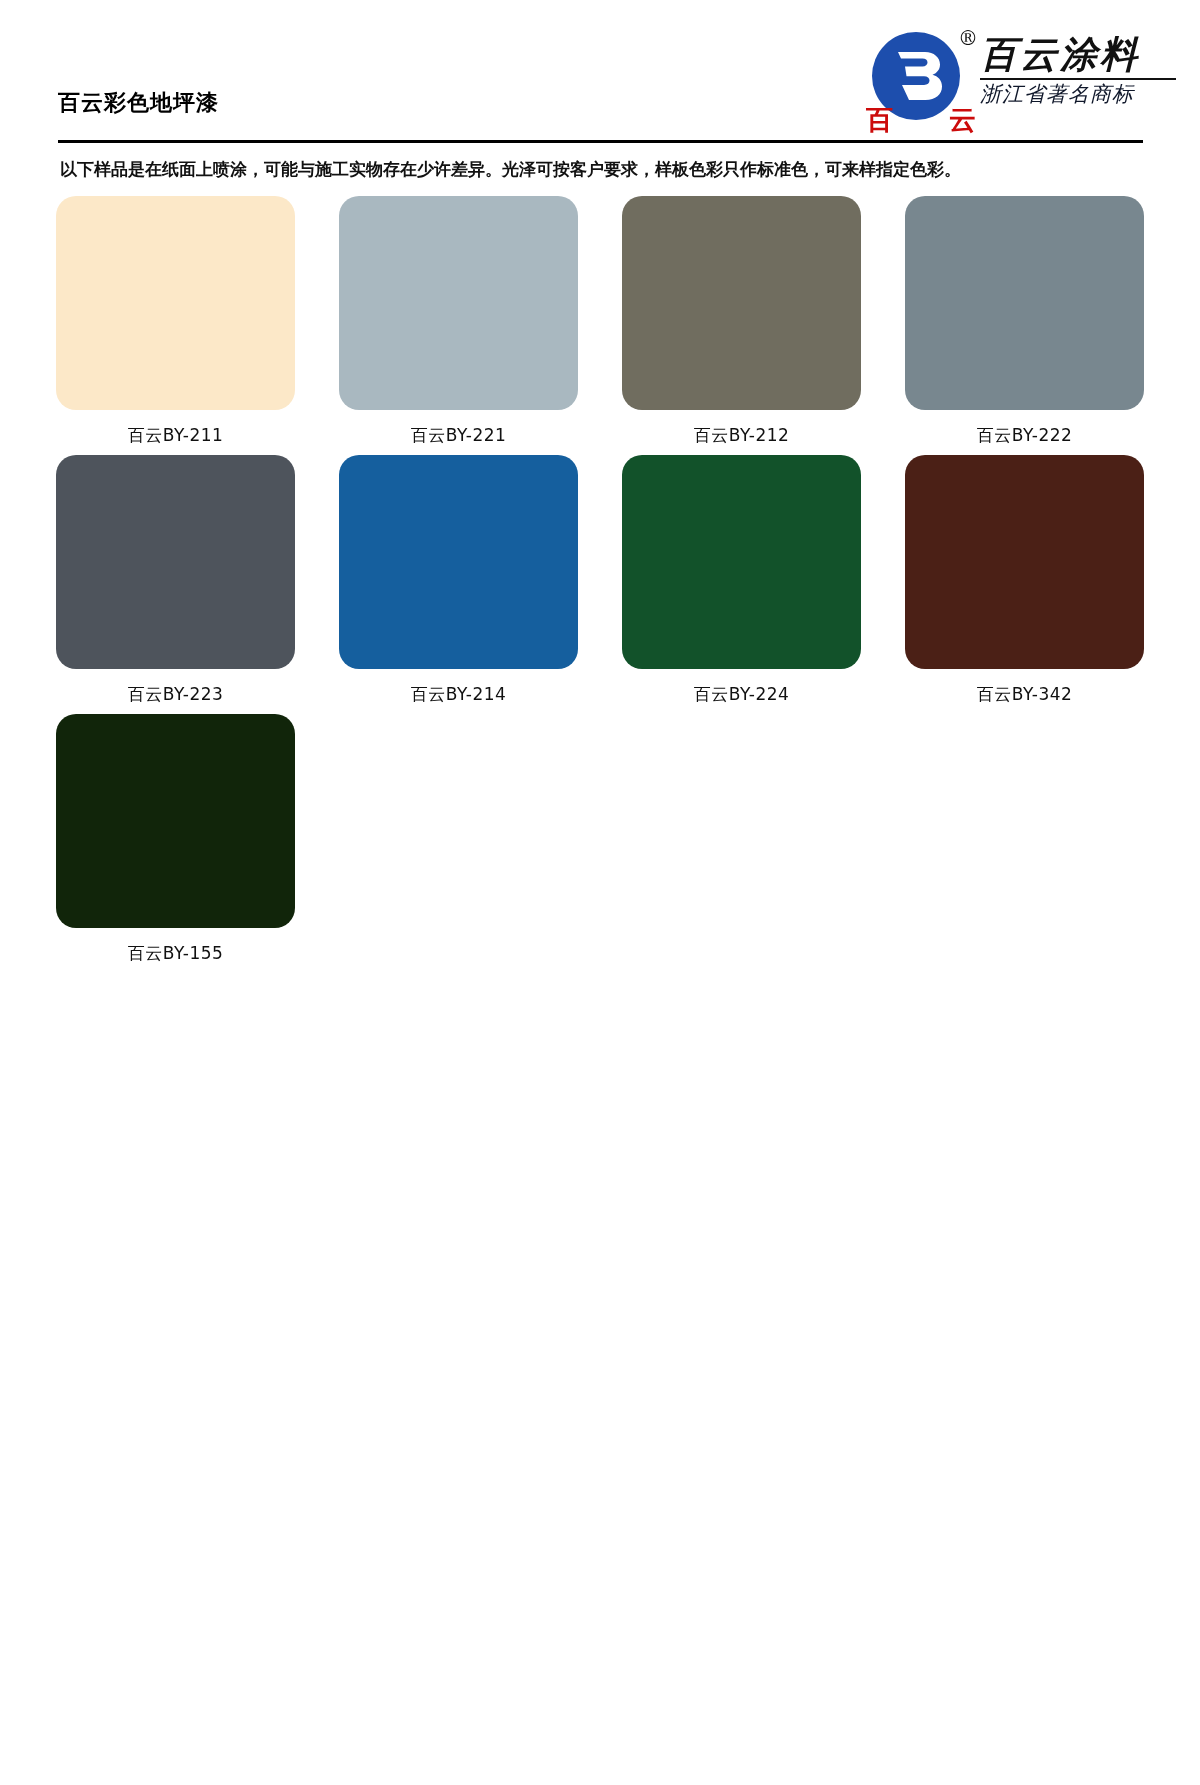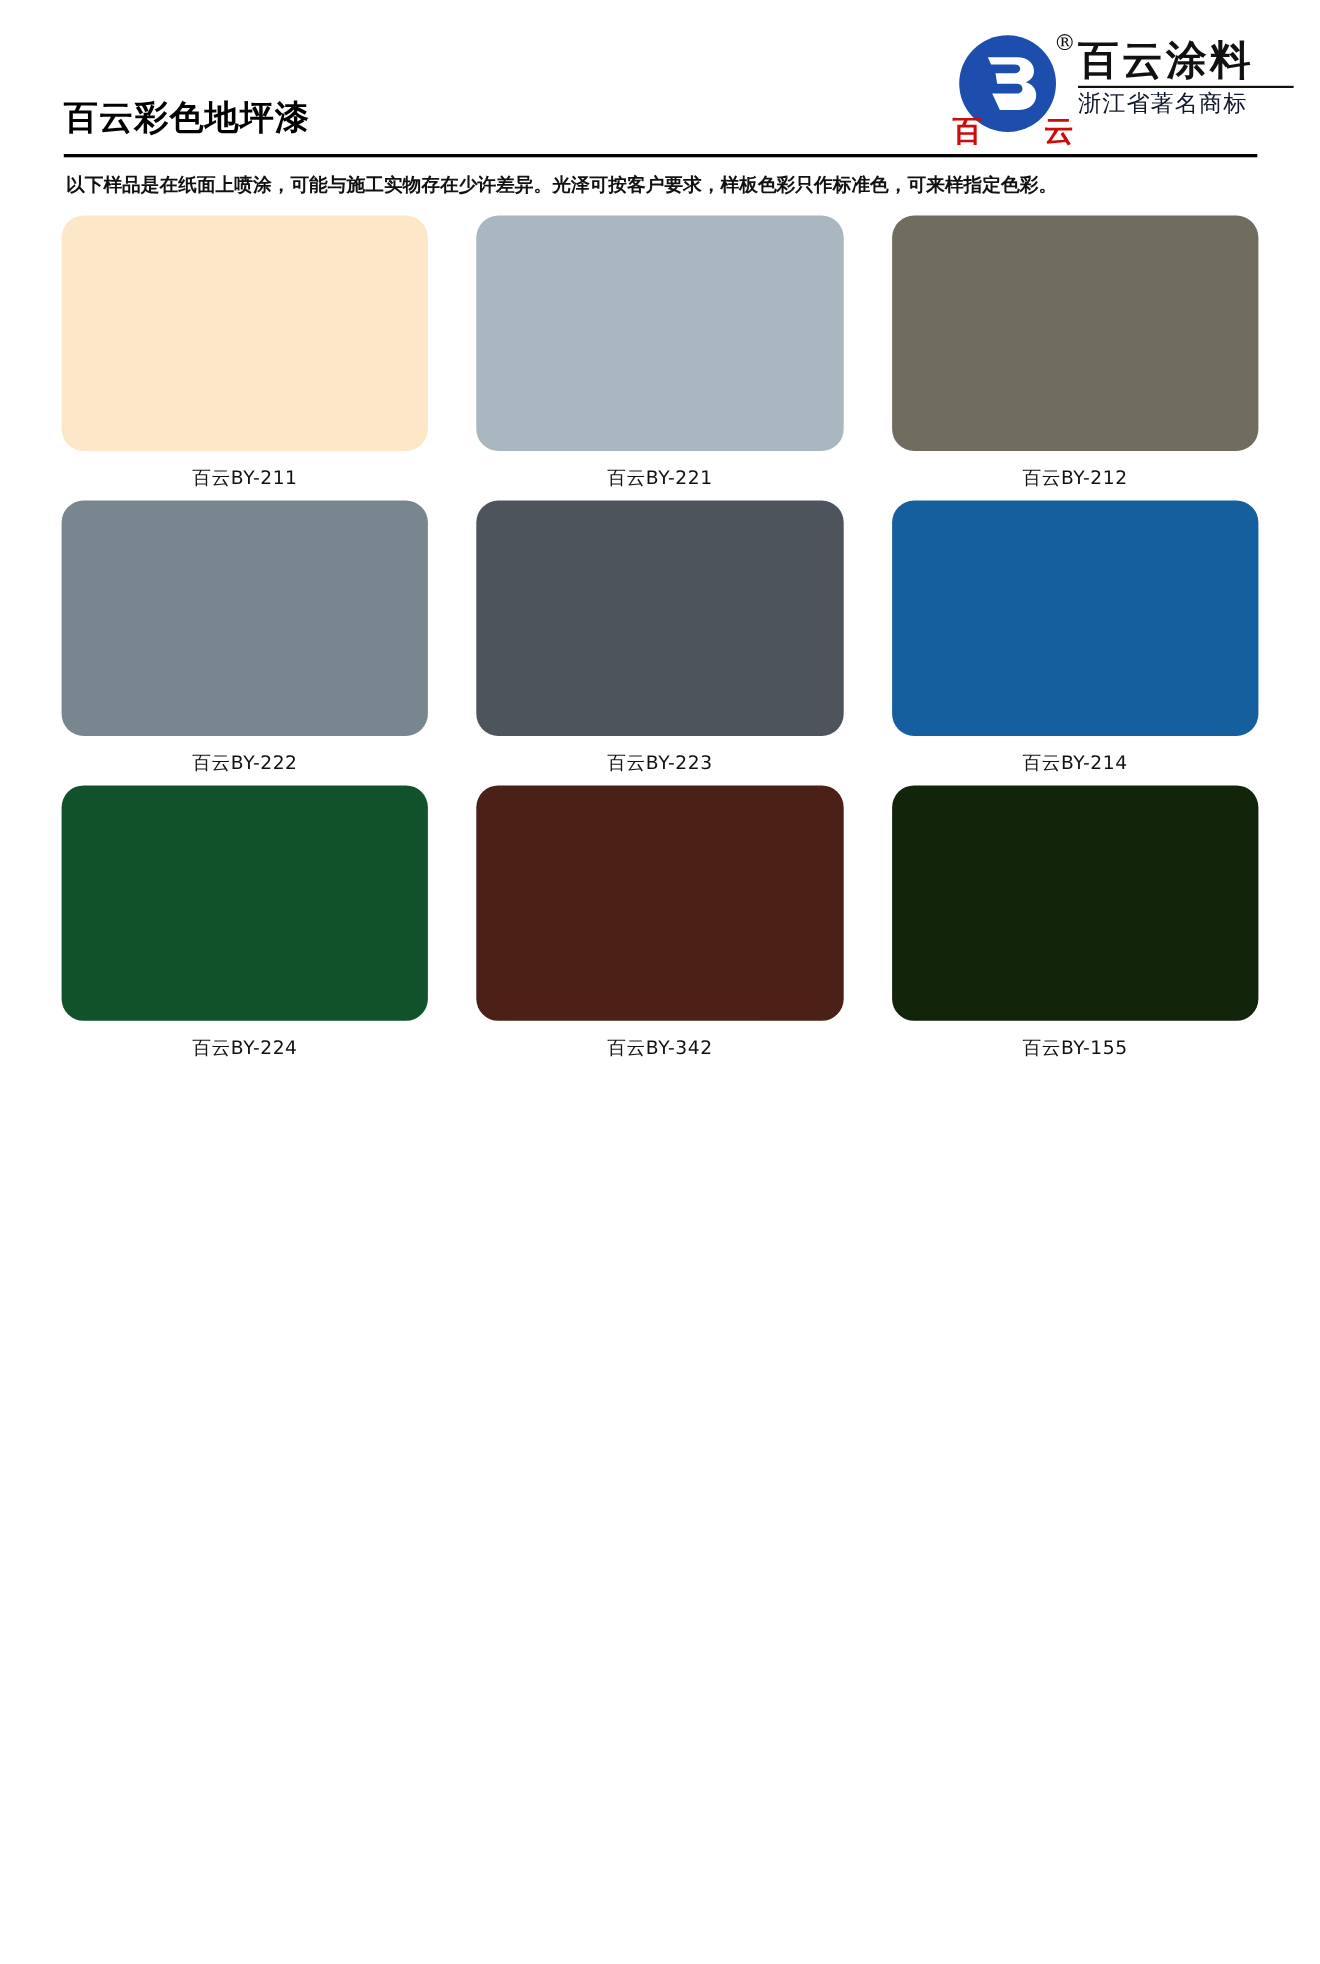--- a/index.html
+++ b/index.html
@@ -70,20 +70,21 @@
     color: #cc0b0b;
     letter-spacing: 0;
     line-height: 1;
     font-family: "DejaVu Sans", "Liberation Sans", sans-serif;
   }
   .brand-text {
     position: absolute;
     left: 122px;
     top: 20px;
     width: 200px;
+    font-style: italic;
   }
   .brand-name {
     font-size: 37px;
     font-weight: 700;
     color: #111111;
     letter-spacing: 3px;
     line-height: 1.12;
     white-space: nowrap;
     font-family: "DejaVu Sans", "Liberation Sans", sans-serif;
   }
@@ -99,21 +100,21 @@
     letter-spacing: 1px;
     line-height: 1.15;
     white-space: nowrap;
     font-family: "DejaVu Serif", "Liberation Serif", serif;
   }
 
   .page-title {
     position: absolute;
     left: 58px;
     top: 92px;
-    font-size: 31px;
+    font-size: 22px;
     font-weight: 700;
     color: #000000;
     letter-spacing: 1px;
     line-height: 1;
     white-space: nowrap;
   }
 
   .title-rule {
     position: absolute;
     left: 58px;
@@ -135,21 +136,21 @@
     line-height: 1.35;
   }
 
   
   .grid {
     position: absolute;
     left: 0;
     top: 196px;
     width: 1200px;
     display: grid;
-    grid-template-columns: 1fr 1fr 1fr;
+    grid-template-columns: 1fr 1fr 1fr 1fr;
     column-gap: 44px;
     row-gap: 0px;
     padding: 0 56px;
   }
   .cell {
     width: 100%;
     margin-bottom: 11px;
   }
   .swatch {
     width: 100%;

